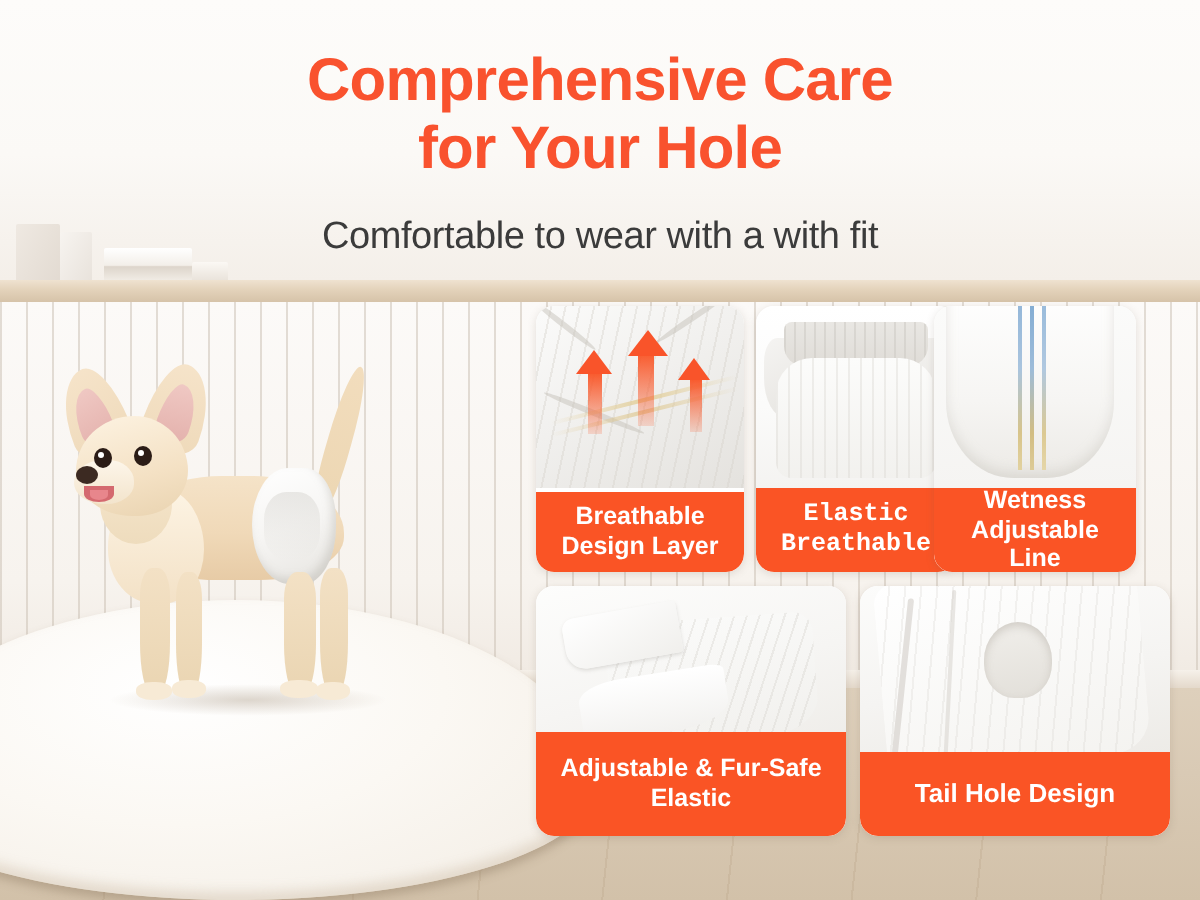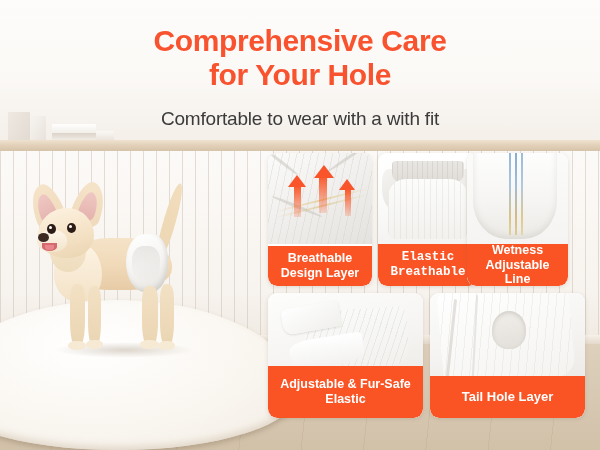--- a/index.html
+++ b/index.html
@@ -564,17 +564,17 @@
   <div class="card c5">
     <div class="card-photo">
       <div class="ph ph-tail">
         <div class="panel"></div>
         <div class="crease1"></div>
         <div class="crease2"></div>
         <div class="hole"></div>
       </div>
     </div>
     <div class="card-label">
-      <span>Tail Hole Layer</span>
+      <span>Tail Hole Design</span>
     </div>
   </div>
 
 </div>
 
 </body></html>

